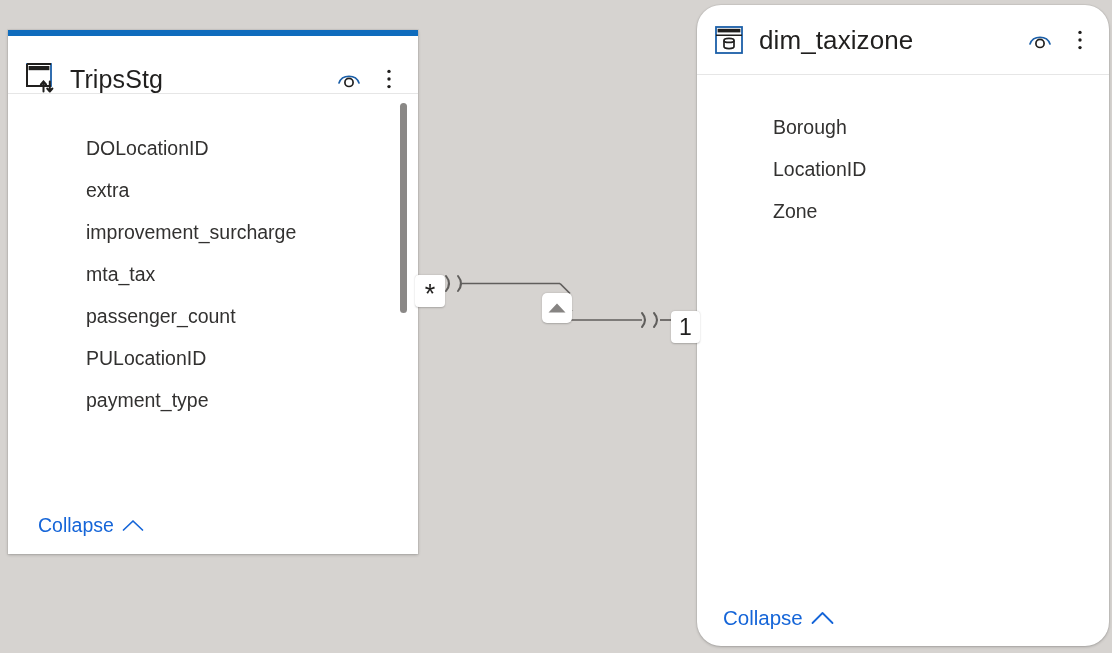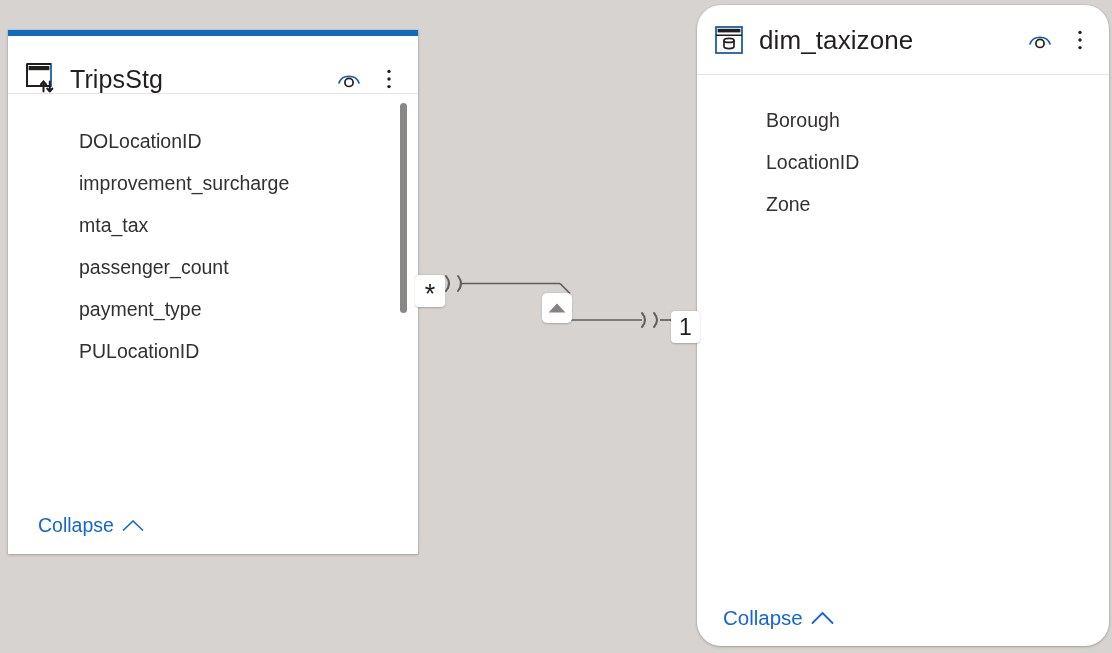--- a/index.html
+++ b/index.html
@@ -111,21 +111,21 @@
 
   
   .fields-wrap {
     position: relative;
     flex: 1 1 auto;
     overflow: hidden;
   }
 
   .fields {
     list-style: none;
-    margin: 9px;
+    margin: 16px;
     padding: 18px 0 0 0;
   }
 
   .field-item {
     font-size: 19.5px;
     color: #323130;
     line-height: 1;
     padding: 0 0 0 62px;
     height: 42px;
     display: flex;
@@ -264,25 +264,26 @@
             <circle cx="3" cy="11" r="1.7" fill="#201f1e"></circle>
             <circle cx="3" cy="18.6" r="1.7" fill="#201f1e"></circle>
           </svg>
         </span>
       </span>
     </div>
 
     <div class="fields-wrap">
       <ul class="fields">
         <li class="field-item">DOLocationID</li>
+        <li class="field-item">extra</li>
         <li class="field-item">improvement_surcharge</li>
         <li class="field-item">mta_tax</li>
         <li class="field-item">passenger_count</li>
+        <li class="field-item">PULocationID</li>
         <li class="field-item">payment_type</li>
-        <li class="field-item">PULocationID</li>
       </ul>
       <div class="scroll-thumb"></div>
     </div>
 
     <div class="card-footer">
       <a class="collapse-link">
         <span>Collapse</span>
         <svg class="chevron-up" width="22" height="13" viewBox="0 0 22 13">
           <path d="M1.5 11 L11 2 L20.5 11" fill="none" stroke="#1565d8" stroke-width="1.7" stroke-linecap="round" stroke-linejoin="round"></path>
         </svg>

